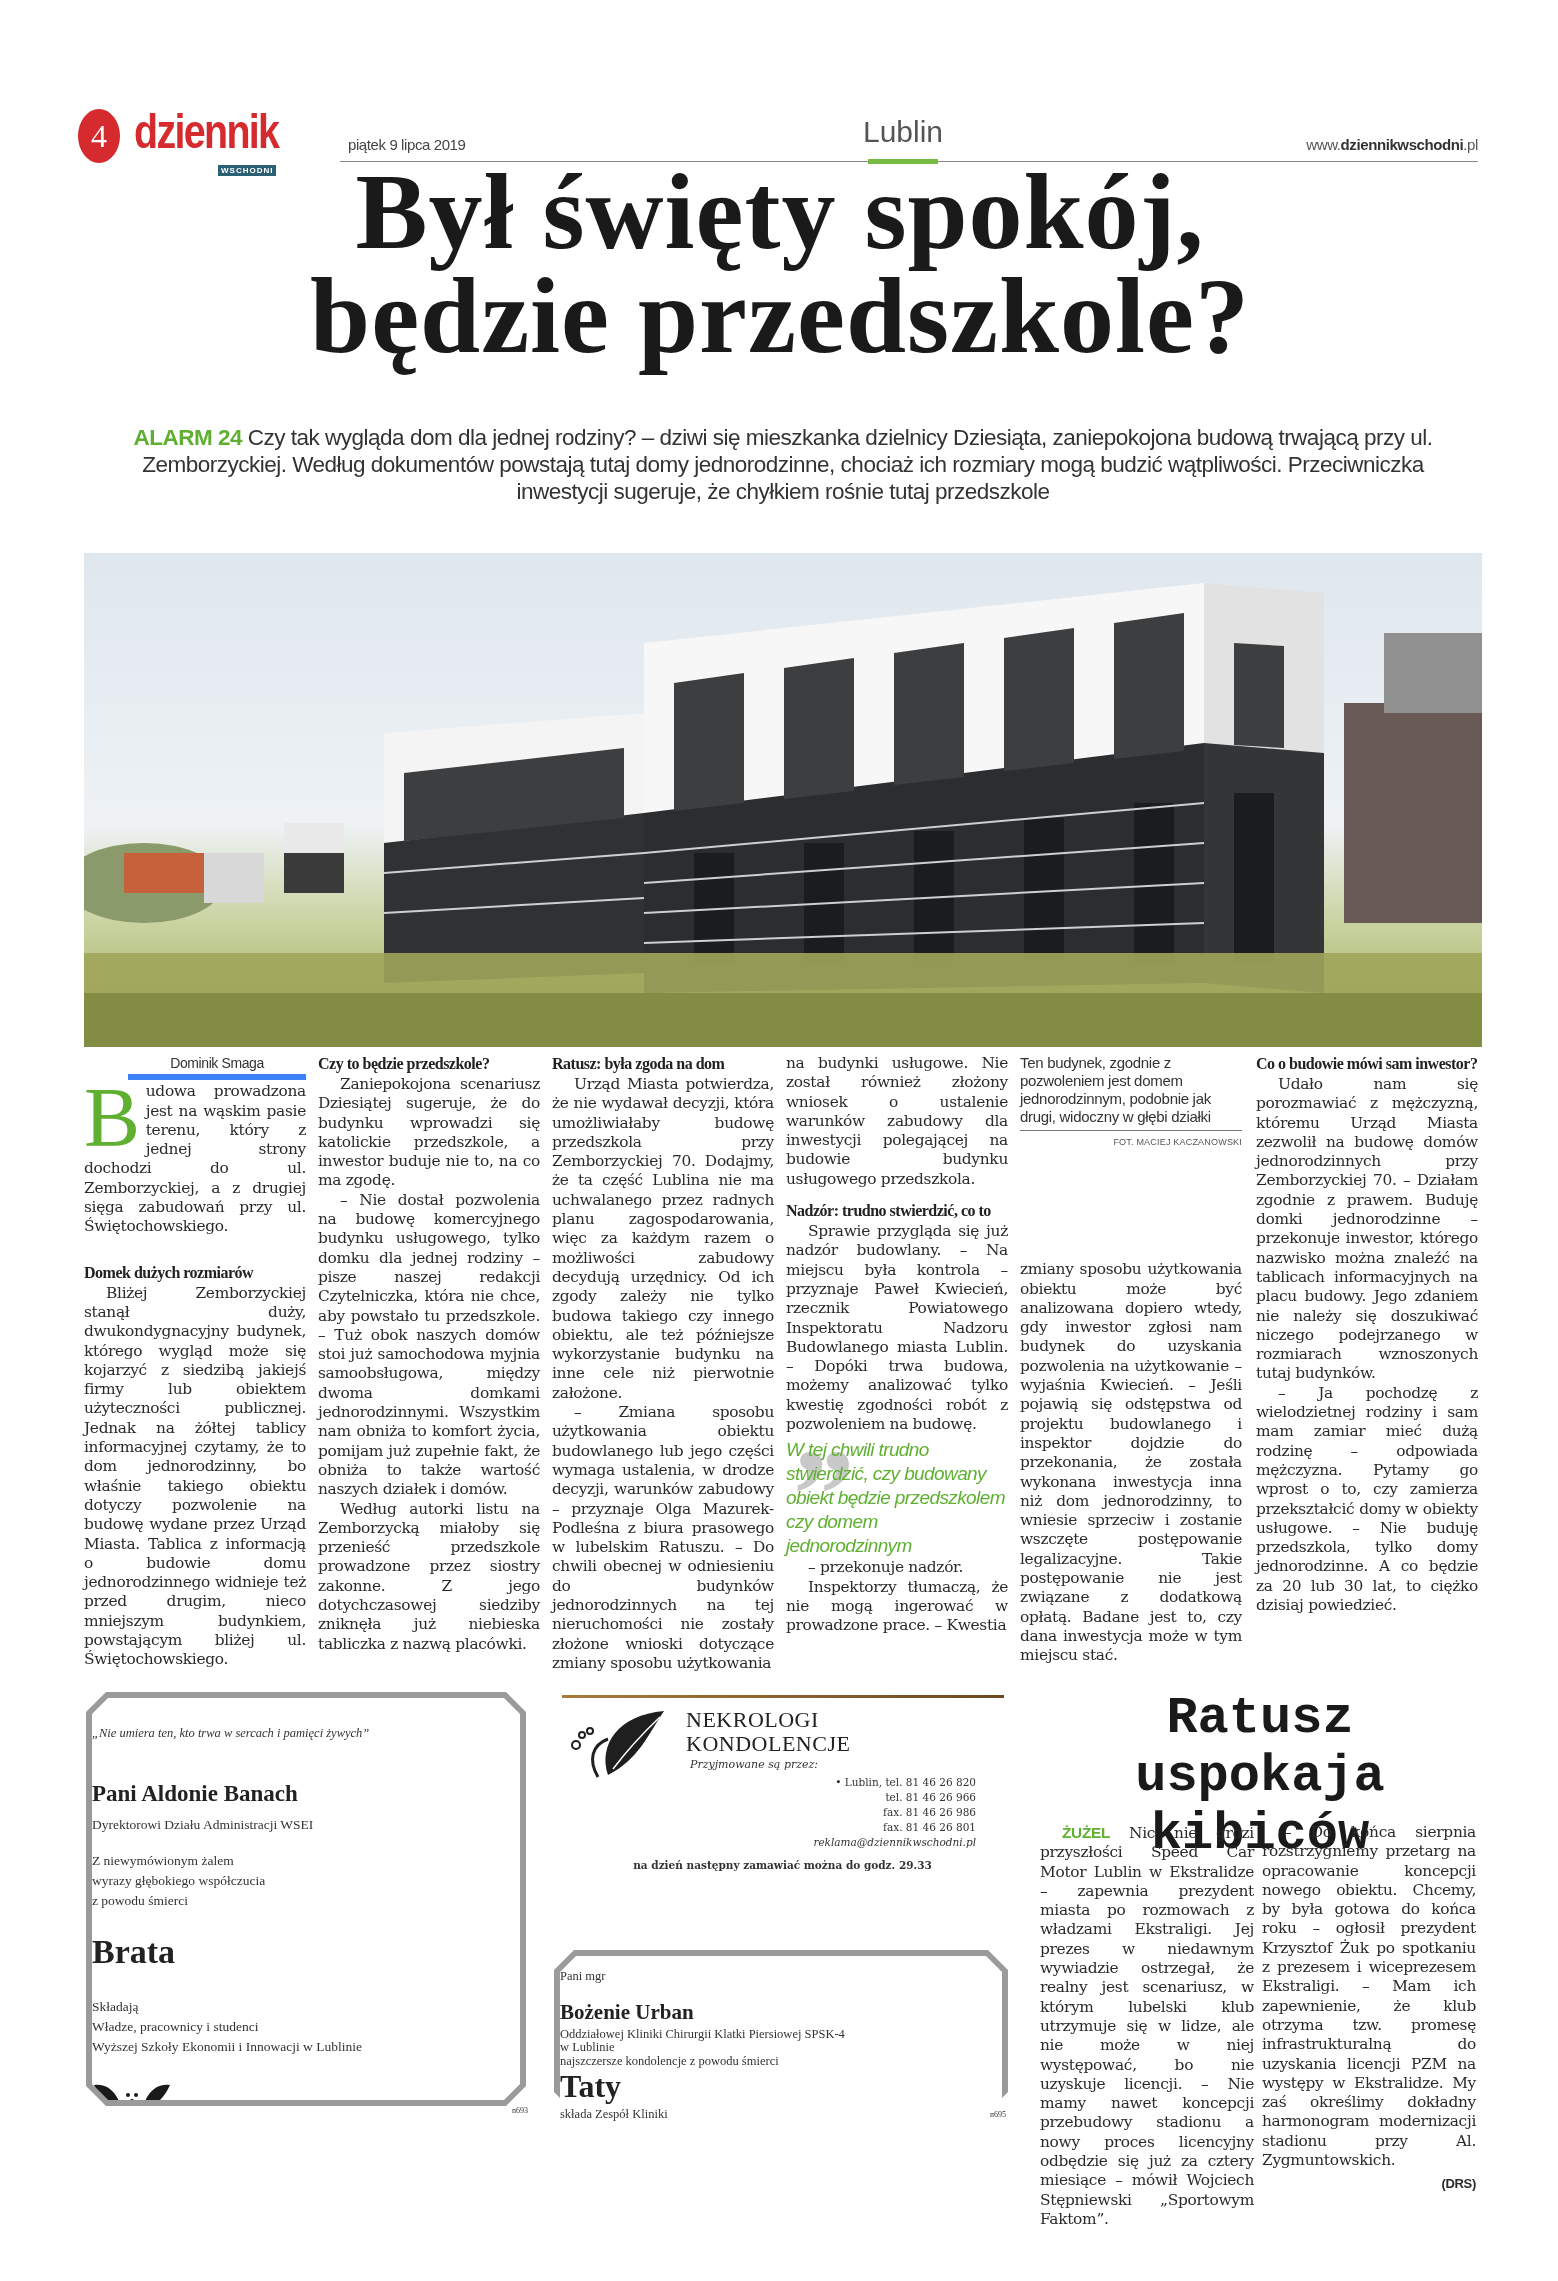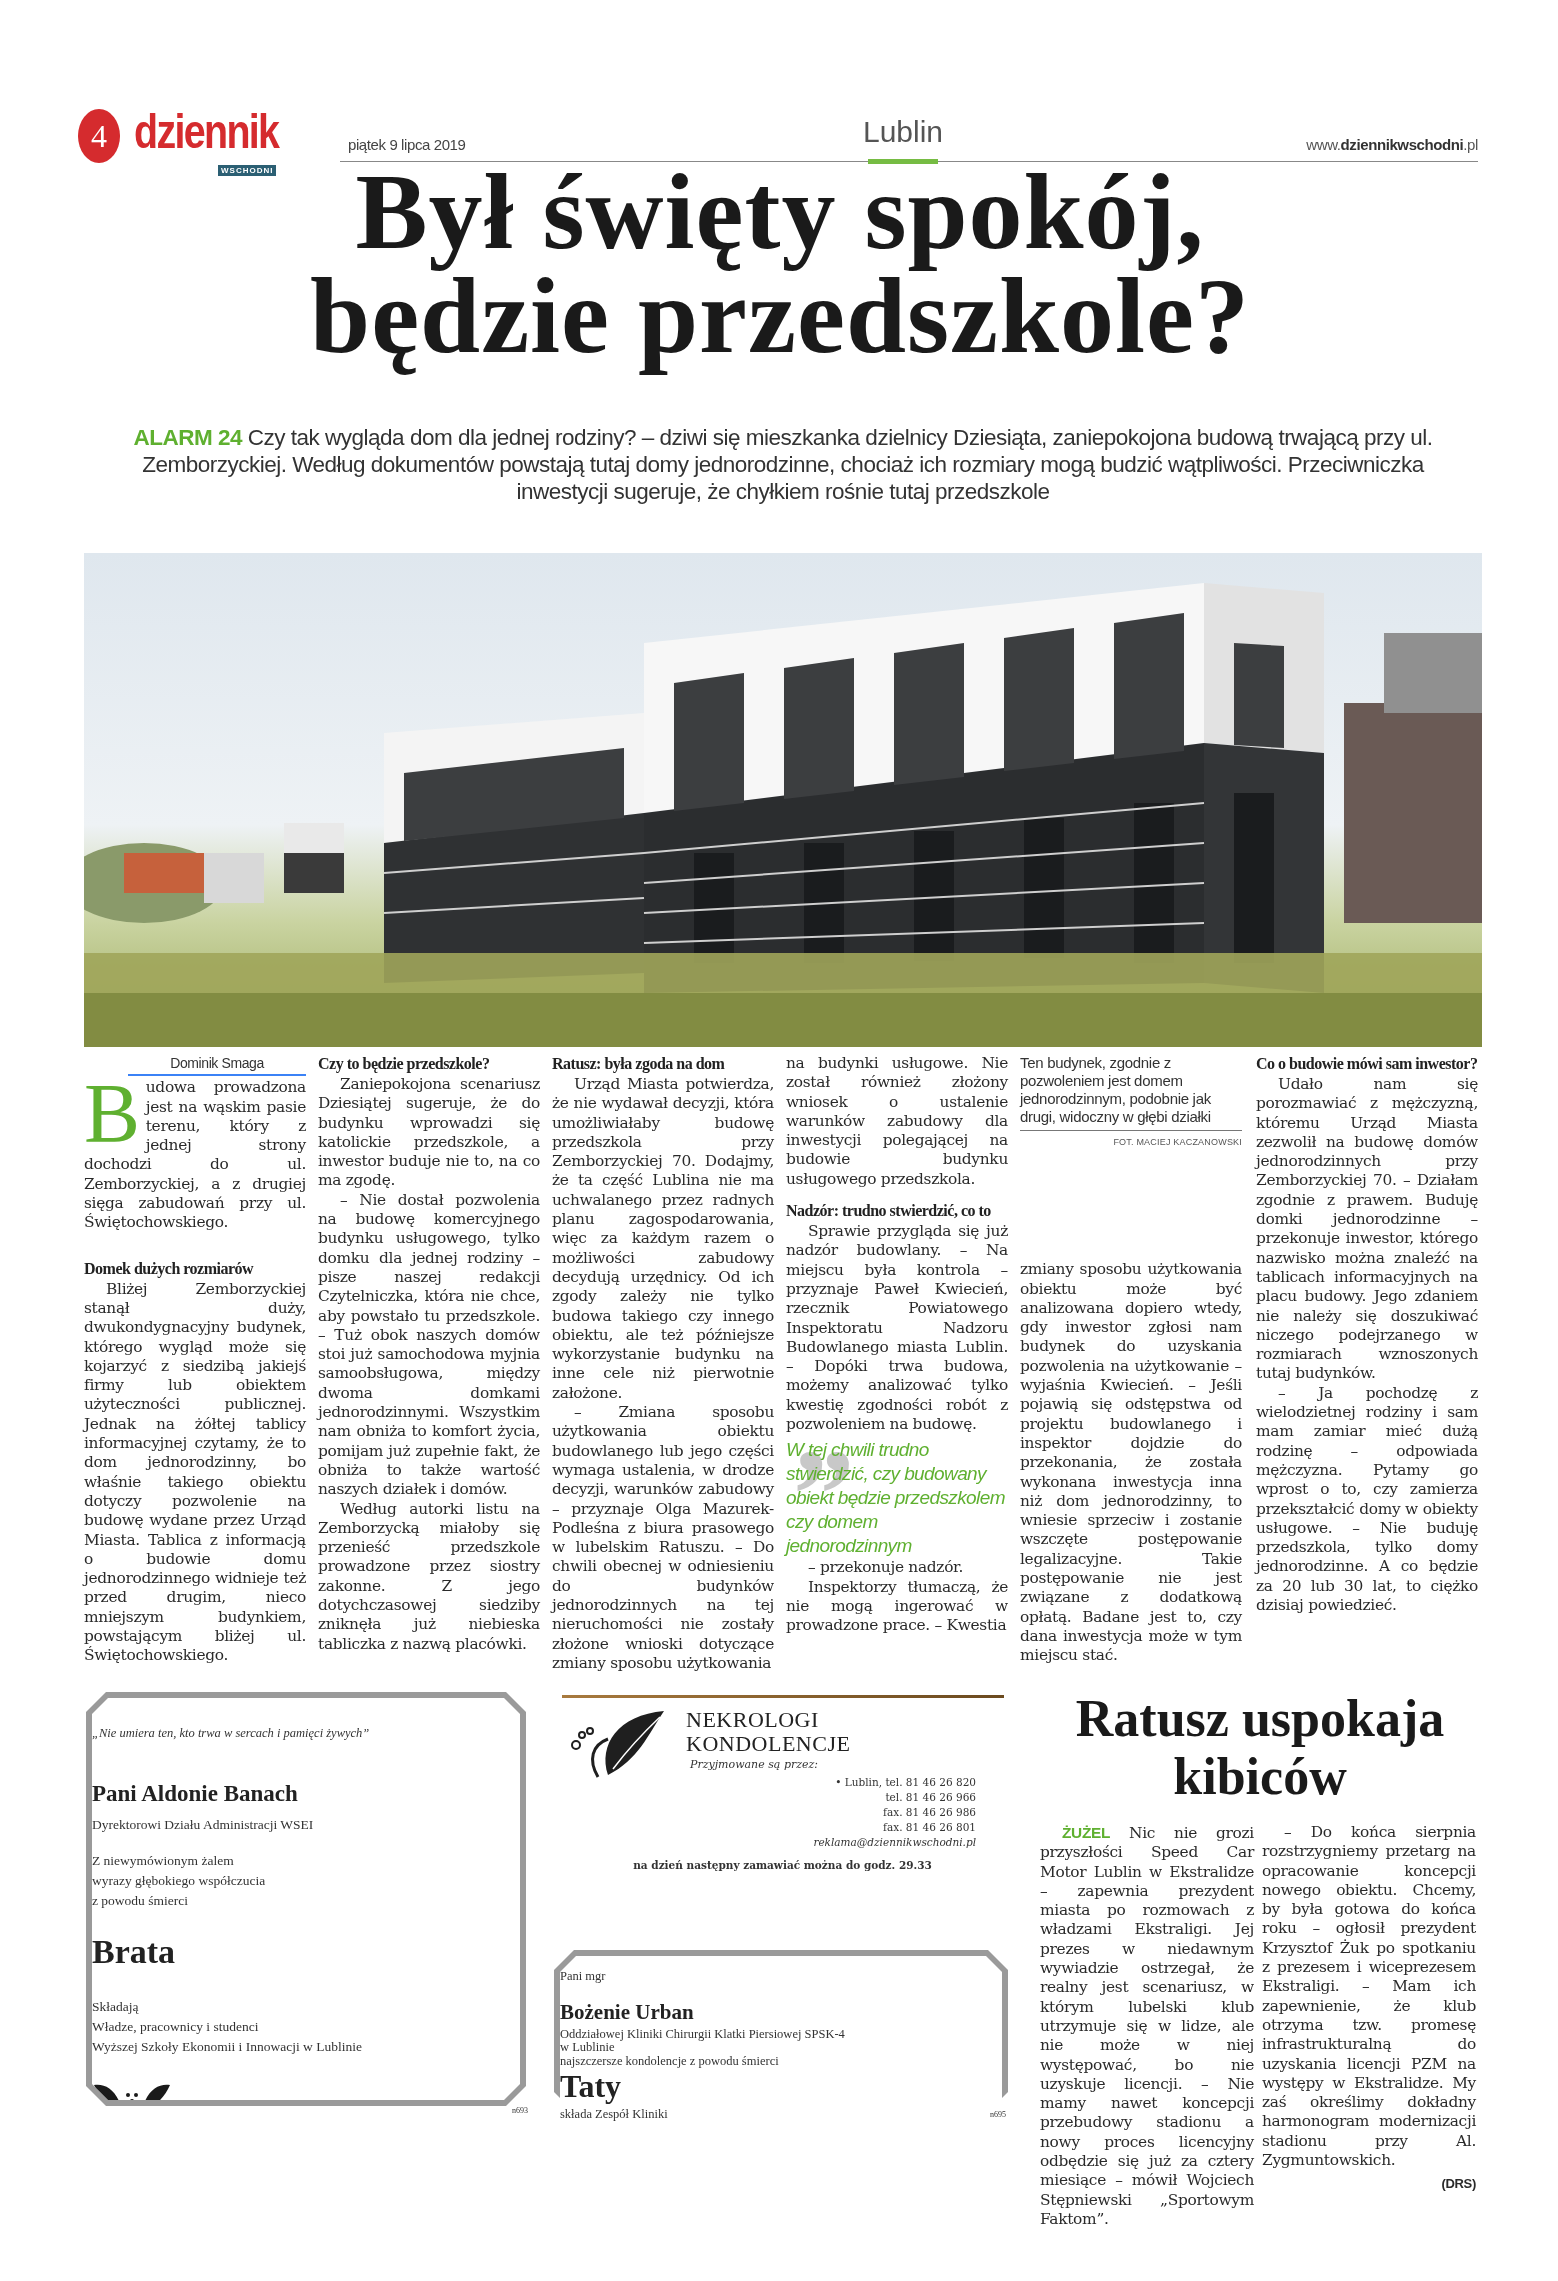--- a/index.html
+++ b/index.html
@@ -33,21 +33,21 @@
   .col { position: absolute; top: 1054px; font-family: "DejaVu Serif", serif; font-size: 15.4px; line-height: 19.3px; color: #2a2a2a; text-align: justify; letter-spacing: -0.3px; }
   .col p { text-indent: 22px; }
   .col p.noindent { text-indent: 0; }
   .col h4 { font-family: "Liberation Serif", serif; font-weight: bold; font-size: 16px; line-height: 19px; margin: 0 0 2px 0; letter-spacing: -0.5px; color: #222; }
   .c1 { left: 84px; width: 222px; }
   .c2 { left: 318px; width: 222px; }
   .c3 { left: 552px; width: 222px; }
   .c4 { left: 786px; width: 222px; }
   .c5 { left: 1020px; width: 222px; }
   .c6 { left: 1256px; width: 222px; }
-  .byline { font-family: "Liberation Sans", sans-serif; font-size: 14px; color: #333; text-align: center; border-bottom: 2px solid #3b82f6; margin-left: 44px; padding-bottom: 1px; margin-bottom: 2px; letter-spacing: -0.4px; }
+  .byline { font-family: "Liberation Sans", sans-serif; font-size: 14px; color: #333; text-align: center; border-bottom: 6px solid #3b82f6; margin-left: 44px; padding-bottom: 1px; margin-bottom: 2px; letter-spacing: -0.4px; }
   .dropcap { float: left; font-family: "Liberation Serif", serif; color: #5fb030; font-size: 84px; line-height: 68px; margin: 2px 6px 0 0; }
   .quote { position: relative; font-family: "Liberation Sans", sans-serif; font-style: italic; color: #5fb030; font-size: 19px; line-height: 24px; margin: 4px 0 0 0; padding-left: 0; text-align: left; letter-spacing: -0.6px; }
   .quote-mark { position: absolute; left: 0; top: 6px; font-family: "Liberation Serif", serif; font-size: 130px; color: #c8c8c8; line-height: 100px; z-index: -1; font-weight: bold; }
   .caption { font-family: "Liberation Sans", sans-serif; font-size: 15px; line-height: 18px; color: #333; text-align: left; letter-spacing: -0.3px; }
   .credit { font-family: "Liberation Sans", sans-serif; font-size: 9px; color: #555; text-align: right; border-top: 1px solid #777; margin-top: 4px; padding-top: 2px; letter-spacing: 0.2px; }
   .obit-outer { position: absolute; background: #9a9a9a; clip-path: polygon(20px 0, calc(100% - 20px) 0, 100% 20px, 100% calc(100% - 20px), calc(100% - 20px) 100%, 20px 100%, 0 calc(100% - 20px), 0 20px); }
   .o1 { left: 86px; top: 1692px; width: 440px; height: 414px; }
   .o1-in { left: 92px; top: 1698px; width: 428px; height: 402px; }
   .o2 { left: 554px; top: 1950px; width: 454px; height: 162px; }
   .o2-in { left: 560px; top: 1956px; width: 442px; height: 195px; }
@@ -61,21 +61,21 @@
   
   .nek-rule { position: absolute; left: 562px; top: 1695px; width: 442px; height: 3px; background: linear-gradient(90deg, #a87a3e, #6b4a1f); }
   .nek-leaf { position: absolute; left: 568px; top: 1705px; }
   .nek-title { position: absolute; left: 686px; top: 1708px; font-family: "Liberation Serif", serif; font-size: 22px; line-height: 24px; color: #222; letter-spacing: 0.5px; }
   .nek-sub { position: absolute; left: 690px; top: 1758px; font-family: "DejaVu Serif", serif; font-style: italic; font-size: 11px; color: #333; }
   .nek-contacts { position: absolute; left: 760px; top: 1775px; width: 216px; text-align: right; font-family: "DejaVu Serif", serif; font-size: 10.5px; line-height: 15px; color: #333; }
   .nek-contacts .email { font-style: italic; }
   .nek-deadline { position: absolute; left: 560px; top: 1859px; width: 445px; text-align: center; font-family: "DejaVu Serif", serif; font-weight: bold; font-size: 10.5px; color: #333; }
 
   
-  .side-title { position: absolute; left: 1030px; top: 1690px; width: 460px; text-align: center; font-family: Liberation Serif, serif; font-weight: bold; font-size: 52px; line-height: 58px; color: #1a1a1a; }
+  .side-title { position: absolute; left: 1030px; top: 1690px; width: 460px; text-align: center; font-family: Liberation Mono, monospace; font-weight: bold; font-size: 52px; line-height: 58px; color: #1a1a1a; }
   .sc { position: absolute; top: 1823px; font-family: "DejaVu Serif", serif; font-size: 15.4px; line-height: 19.3px; color: #2a2a2a; text-align: justify; letter-spacing: -0.3px; }
   .sc p { text-indent: 22px; }
   .sc1 { left: 1040px; width: 214px; }
   .sc2 { left: 1262px; width: 214px; }
   .tag-green { font-family: "Liberation Sans", sans-serif; font-weight: bold; color: #5fb030; }
   .sig { font-family: "Liberation Sans", sans-serif; font-weight: bold; font-size: 13px; text-align: right; margin-top: 4px; }
 </style>
 </head>
 <body>
 

